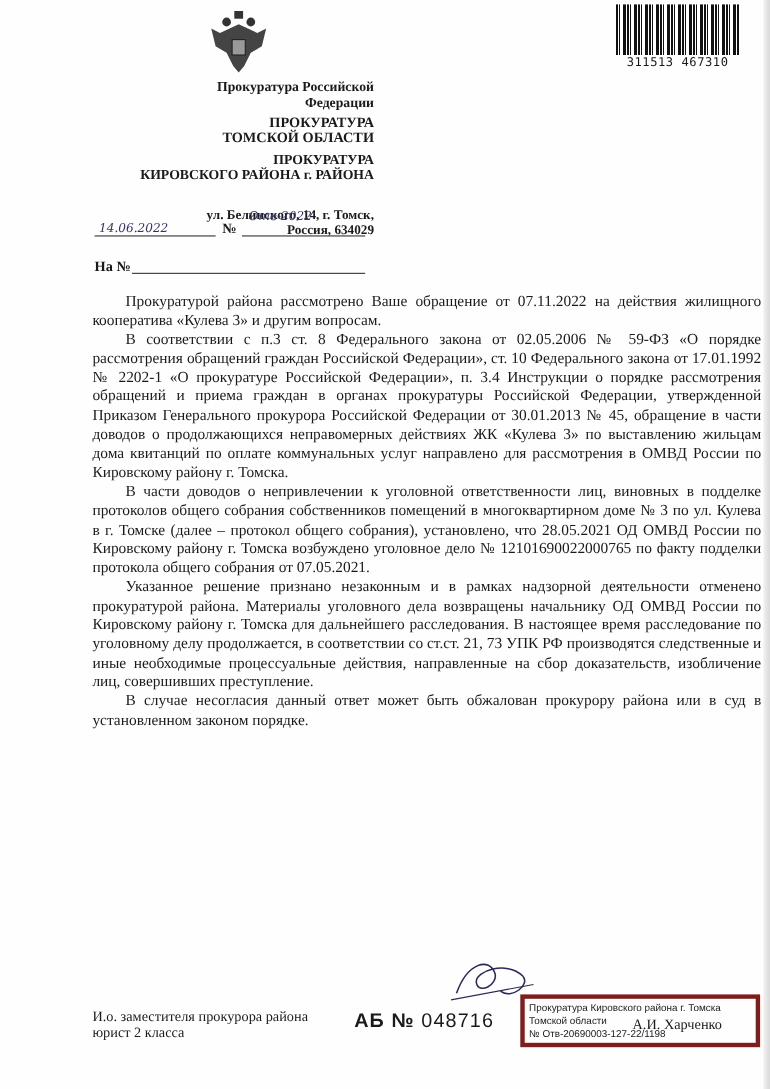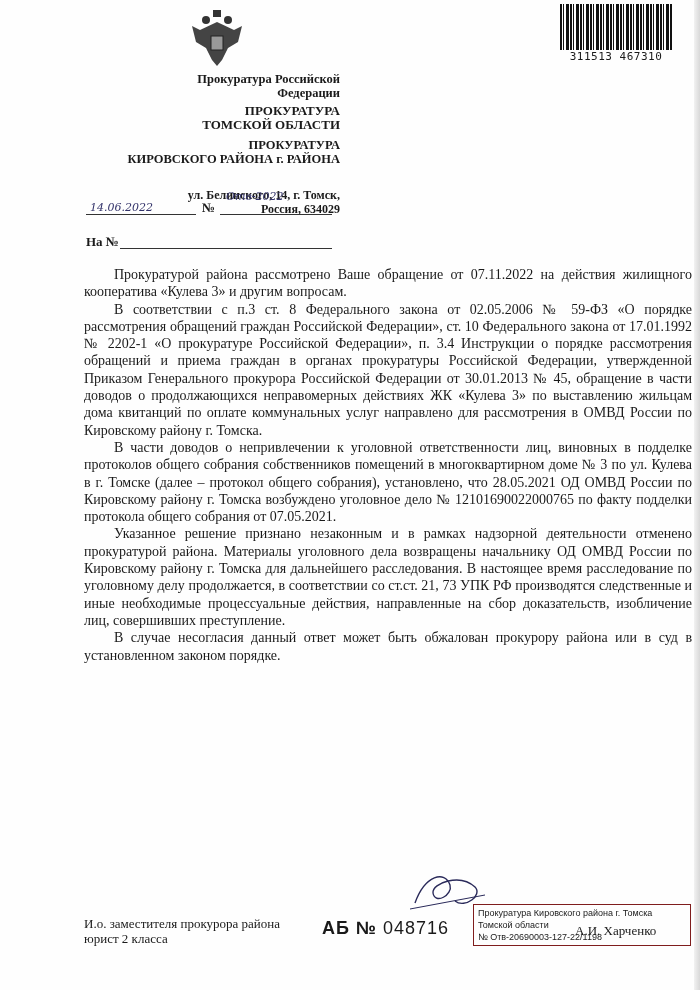--- a/index.html
+++ b/index.html
@@ -13,21 +13,21 @@
   .bars { height:46px; background:repeating-linear-gradient(90deg,#111 0 2px,#fff 2px 3px,#111 3px 4px,#fff 4px 6px,#111 6px 9px,#fff 9px 10px); }
   .bc-num { font-family:"DejaVu Sans Mono", monospace; font-size:11px; text-align:center; letter-spacing:0.5px; }
   .hand { position:absolute; font-family:"DejaVu Serif", serif; font-style:italic; font-size:11px; color:#33336a; }
   .line { position:absolute; border-bottom:1px solid #333; }
   .lbl { position:absolute; font-weight:bold; font-size:13px; }
   .body-text { position:absolute; left:84px; top:266px; width:608px; font-size:14px; line-height:17.3px; text-align:justify; }
   .body-text p { margin:0; text-indent:30px; }
   .sig { position:absolute; font-size:13px; line-height:15px;margin-top:40px; }
   .ab { position:absolute; left:322px; top:918px; font-size:18px; font-weight:bold; letter-spacing:1px; font-family:"Liberation Sans", sans-serif; }
   .ab .n { font-weight:normal; }
-  .stamp { position:absolute; left:473px; top:904px; width:218px; border:1px solid #7f1d1d; font-family:"Liberation Sans", sans-serif; font-size:9px; line-height:12px; padding:2px 4px; box-sizing:border-box; }
+  .stamp { position:absolute; left:473px; top:904px; width:218px; border:4px solid #7f1d1d; font-family:"Liberation Sans", sans-serif; font-size:9px; line-height:12px; padding:2px 4px; box-sizing:border-box; }
   .signature { position:absolute; left:405px; top:865px; width:90px; height:50px; }
 </style>
 </head>
 <body>
 
 <div class="page">
 
   <svg class="emblem" viewBox="0 0 62 62">
     <circle cx="20" cy="12" r="4" fill="#333"></circle>
       <circle cx="42" cy="12" r="4" fill="#333"></circle>

